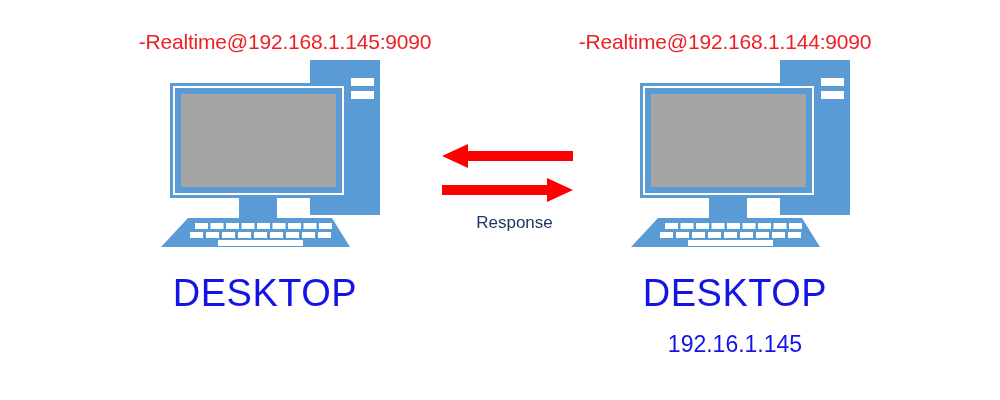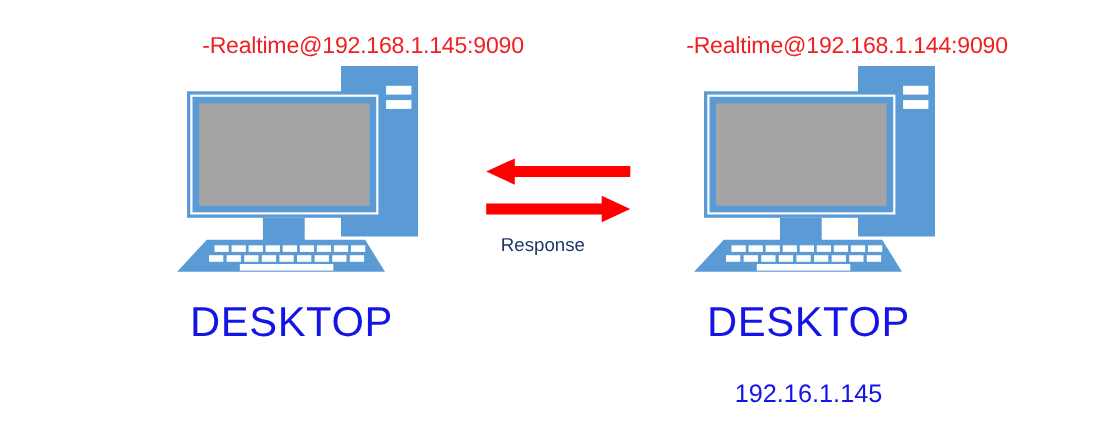--- a/index.html
+++ b/index.html
@@ -21,21 +21,20 @@
 
   
   .endpoint-label {
     position: absolute;
     font-family: "Liberation Sans", sans-serif;
     font-size: 21px;
     color: #ED2024;
     white-space: nowrap;
     letter-spacing: -0.2px;
     text-align: center;
-    padding-left: 45px;
   }
   .node-title {
     position: absolute;
     font-family: "Liberation Sans", sans-serif;
     font-size: 38px;
     color: #1414E6;
     white-space: nowrap;
     text-align: center;
     letter-spacing: 0.5px;
   }
@@ -137,21 +136,21 @@
       <polygon points="2,13 28,1 28,8 133,8 133,18 28,18 28,25" fill="#FF0000"></polygon>
     </svg>
   </div>
 
   <div class="arrow-group" style="left:440px; top:177px;">
     <svg width="135" height="26" viewBox="0 0 135 26" xmlns="http://www.w3.org/2000/svg">
       <polygon points="133,13 107,1 107,8 2,8 2,18 107,18 107,25" fill="#FF0000"></polygon>
     </svg>
   </div>
 
-  <div class="flow-label" style="left:421px; top:213px; width:145px;">Response</div>
+  <div class="flow-label" style="left:442px; top:213px; width:145px;">Response</div>
 
   <div class="endpoint-label" style="left:440px; top:30px; width:570px;">-Realtime@192.168.1.144:9090</div>
 
   <div class="computer" style="left:620px; top:55px;">
     <svg viewBox="0 0 230 210" xmlns="http://www.w3.org/2000/svg">
       <rect x="160" y="5" width="70" height="155" fill="#5B9BD5"></rect>
       <rect x="201" y="23" width="23" height="8" fill="#FFFFFF"></rect>
       <rect x="201" y="36" width="23" height="8" fill="#FFFFFF"></rect>
       <rect x="20" y="28" width="177" height="115" fill="#5B9BD5"></rect>
       <rect x="24" y="32" width="169" height="107" fill="none" stroke="#FFFFFF" stroke-width="2"></rect>
@@ -179,15 +178,15 @@
         <rect x="136.0" y="177.0" width="13" height="6"></rect>
         <rect x="152.0" y="177.0" width="13" height="6"></rect>
         <rect x="168.0" y="177.0" width="13" height="6"></rect>
       </g>
       <rect x="68" y="185" width="85" height="6" fill="#FFFFFF"></rect>
     </svg>
   </div>
 
   <div class="node-title" style="left:620px; top:272px; width:230px;">DESKTOP</div>
 
-  <div class="node-ip" style="left:620px; top:344px; width:230px;">192.16.1.145</div>
+  <div class="node-ip" style="left:620px; top:331px; width:230px;">192.16.1.145</div>
 
 </div>
 
 </body></html>

